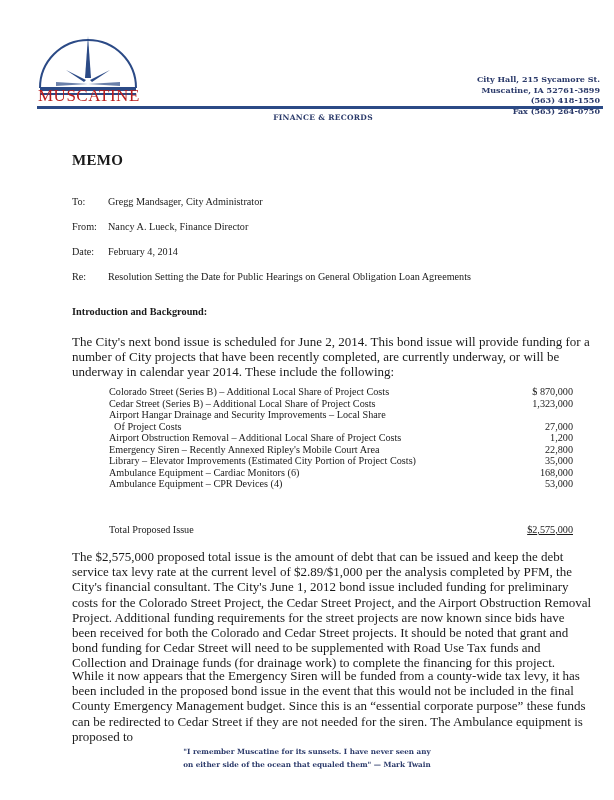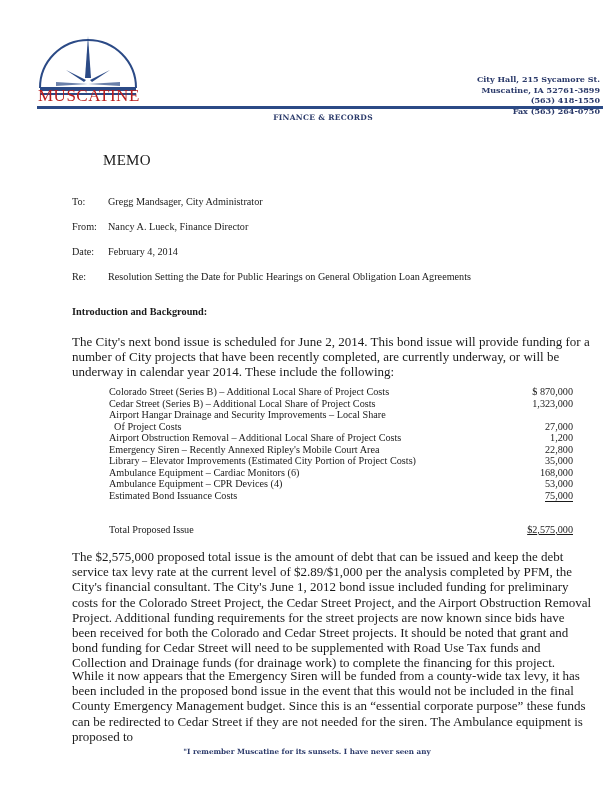--- a/index.html
+++ b/index.html
@@ -3,21 +3,21 @@
   <meta charset="utf-8">
   <style>
     html, body { margin: 0; padding: 0; background: #ffffff; }
     body { width: 614px; height: 800px; position: relative; overflow: hidden; font-family: "Liberation Serif", serif; color: #1a1a1a; }
     .logo { position: absolute; left: 36px; top: 32px; width: 104px; height: 72px; }
     .logo-text { position: absolute; left: 38px; top: 86px; font-family: "Liberation Serif", serif; font-size: 17px; color: #b91c1c; letter-spacing: 0.5px; }
     .header-rule { position: absolute; left: 37px; top: 106px; width: 566px; height: 3px; background: #2b4a86; }
     .address { position: absolute; right: 14px; top: 54px; text-align: right; font-family: "DejaVu Serif", serif; font-weight: bold; font-size: 8px; line-height: 10.6px; color: #2b3a6a; margin-top: 20px; }
     .dept { position: absolute; left: 0; width: 614px; top: 113px; text-align: center; font-family: "DejaVu Serif", serif; font-weight: bold; font-size: 7.5px; color: #2b3a6a; letter-spacing: 0.3px; padding-left: 12px; }
     .dept span { display: inline-block; margin-left: 8px; }
-    .memo-title { position: absolute; left: 72px; top: 152px; font-size: 15px; font-weight: normal; letter-spacing: 0.3px; margin-left: 31px; }
+    .memo-title { position: absolute; left: 72px; top: 152px; font-size: 15px; font-weight: bold; letter-spacing: 0.3px; }
     .hdr-row { position: absolute; left: 72px; font-size: 10.2px; }
     .hdr-label { display: inline-block; width: 36px; }
     .section-title { position: absolute; left: 72px; top: 306px; font-size: 10.3px; font-weight: bold; text-align: center; }
     .para { position: absolute; left: 72px; width: 520px; font-size: 13px; line-height: 15.2px; }
     .items { position: absolute; left: 109px; width: 464px; font-size: 10.2px; line-height: 11.5px; }
     .item { display: flex; justify-content: flex-start; }
     .item .desc { flex: 1; }
     .item .amt { width: 80px; text-align: right; }
     .amt.underline span { border-bottom: 1px solid #1a1a1a; }
     .total { position: absolute; left: 109px; width: 464px; top: 524px; font-size: 10.2px; display: flex; justify-content: space-between; }
@@ -99,30 +99,27 @@
       <span class="amt">35,000</span>
     </div>
   <div class="item">
       <span class="desc">Ambulance Equipment – Cardiac Monitors (6)</span>
       <span class="amt">168,000</span>
     </div>
   <div class="item">
       <span class="desc">Ambulance Equipment – CPR Devices (4)</span>
       <span class="amt">53,000</span>
     </div>
-  <div class="item">
-      <span class="desc">Estimated Bond Issuance Costs</span>
-      <span class="amt underline"><span>75,000</span></span>
-    </div>
 </div>
 
 <div class="total">
   <span>Total Proposed Issue</span>
   <span class="amt">$2,575,000</span>
 </div>
 
 <div class="para" style="top:549px;">The $2,575,000 proposed total issue is the amount of debt that can be issued and keep the debt service tax levy rate at the current level of $2.89/$1,000 per the analysis completed by PFM, the City's financial consultant. The City's June 1, 2012 bond issue included funding for preliminary costs for the Colorado Street Project, the Cedar Street Project, and the Airport Obstruction Removal Project. Additional funding requirements for the street projects are now known since bids have been received for both the Colorado and Cedar Street projects. It should be noted that grant and bond funding for Cedar Street will need to be supplemented with Road Use Tax funds and Collection and Drainage funds (for drainage work) to complete the financing for this project.</div>
 
 <div class="para" style="top:668px;">While it now appears that the Emergency Siren will be funded from a county-wide tax levy, it has been included in the proposed bond issue in the event that this would not be included in the final County Emergency Management budget. Since this is an “essential corporate purpose” these funds can be redirected to Cedar Street if they are not needed for the siren. The Ambulance equipment is proposed to</div>
 
 <div class="footer">
   <span>"I remember Muscatine for its sunsets. I have never seen any</span>
+  <span>on either side of the ocean that equaled them" — Mark Twain</span>
 </div>
 
 </body></html>

